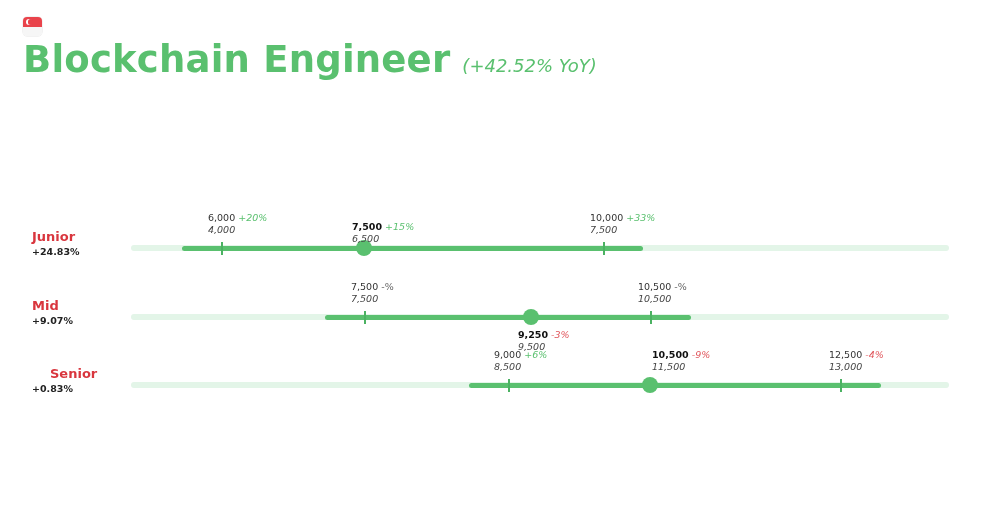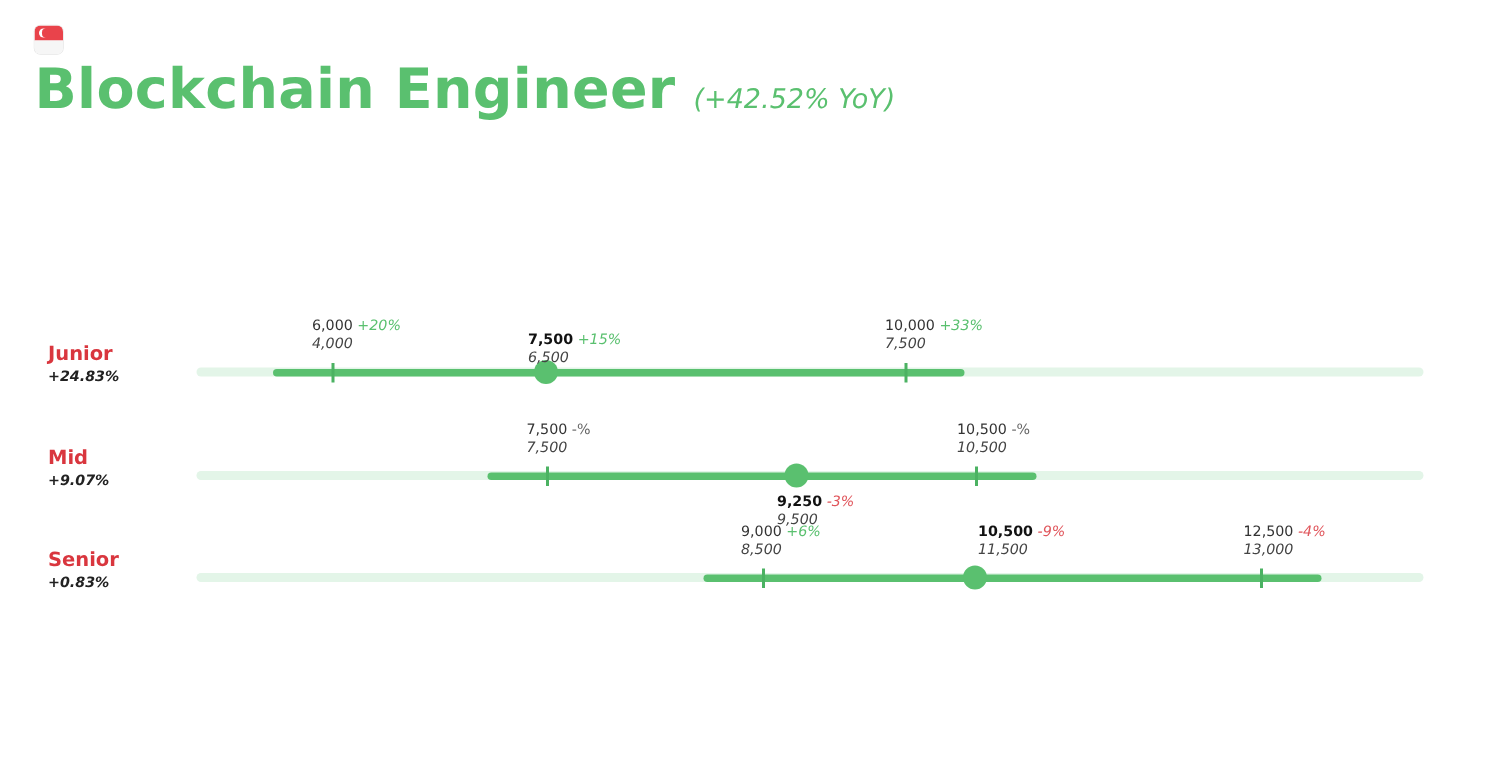--- a/index.html
+++ b/index.html
@@ -18,21 +18,21 @@
   .flag .top { position: absolute; left: 0; top: 0; width: 100%; height: 50%; background: #e9434b; }
   .flag .bot { position: absolute; left: 0; top: 50%; width: 100%; height: 50%; background: #f6f6f6; }
   .flag .moon { position: absolute; left: 3px; top: 2px; width: 6px; height: 6px; border-radius: 50%; background: #fff; }
   .flag .moon-cut { position: absolute; left: 4.6px; top: 2px; width: 5.5px; height: 5.5px; border-radius: 50%; background: #e9434b; }
   .title-row { position: absolute; left: 23px; top: 38px; display: flex; align-items: baseline; gap: 12px; }
   .title { font-size: 37px; font-weight: bold; color: #5ac06f; letter-spacing: 0.2px; }
   .yoy { font-size: 18px; font-style: italic; color: #5ac06f; }
 
   .row { position: absolute; left: 0; width: 1000px; height: 70px; }
   .role { position: absolute; left: 32px; font-size: 13px; font-weight: bold; color: #d9363e; }
-  .role-change { position: absolute; left: 32px; font-size: 9.5px; font-style: italic; color: #222; font-weight: 600; }
+  .role-change { position: absolute; left: 32px; font-size: 9.5px; color: #222; font-weight: 600; }
   .track { position: absolute; left: 131px; width: 818px; height: 6px; border-radius: 3px; background: #e3f5e8; }
   .range { position: absolute; height: 5px; border-radius: 3px; background: #5ac06f; }
   .tick { position: absolute; width: 1.5px; height: 13px; background: #4bb262; }
   .dot { position: absolute; width: 16px; height: 16px; border-radius: 50%; background: #5ac06f; }
   .lbl { position: absolute; font-size: 9.5px; line-height: 12px; white-space: nowrap; }
   .lbl .cur { color: #333; }
   .lbl .cur.bold { font-weight: bold; color: #111; }
   .lbl .pos { color: #5ac06f; font-style: italic; }
   .lbl .neg { color: #e0555b; font-style: italic; }
   .lbl .neu { color: #666; }
@@ -92,21 +92,21 @@
     <span class="cur bold">9,250</span> <span class="neg">-3%</span>
     <span class="prev">9,500</span>
   </div>
   <div class="lbl" style="left:638px; top:7px;">
     <span class="cur">10,500</span> <span class="neu">-%</span>
     <span class="prev">10,500</span>
   </div>
 </div>
 
 <div class="row" style="top:342px;">
-  <div class="role" style="top:24px;">Senior</div>
+  <div class="role" style="top:24px;margin-left:18px;">Senior</div>
   <div class="role-change" style="top:41px;">+0.83%</div>
   <div class="track" style="top:40px;"></div>
   <div class="range" style="left:469px; width:412px; top:40.5px;"></div>
   <div class="tick" style="left:508px; top:37px;"></div>
   <div class="tick" style="left:840px; top:37px;"></div>
   <div class="dot" style="left:642px; top:35px;"></div>
   <div class="lbl" style="left:494px; top:7px;">
     <span class="cur">9,000</span> <span class="pos">+6%</span>
     <span class="prev">8,500</span>
   </div>

